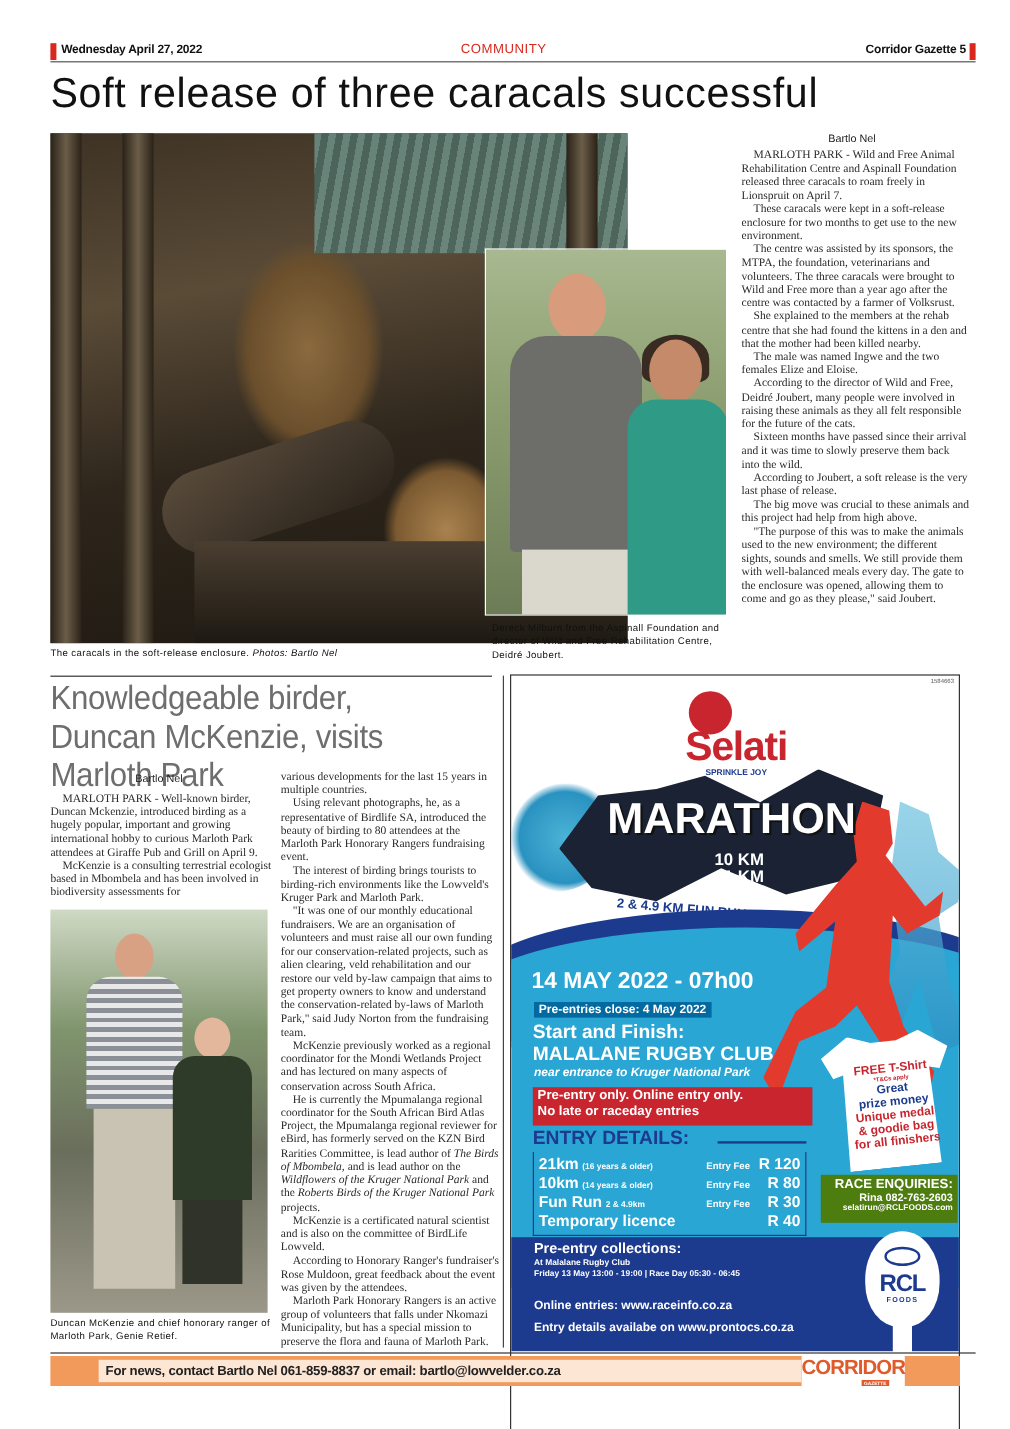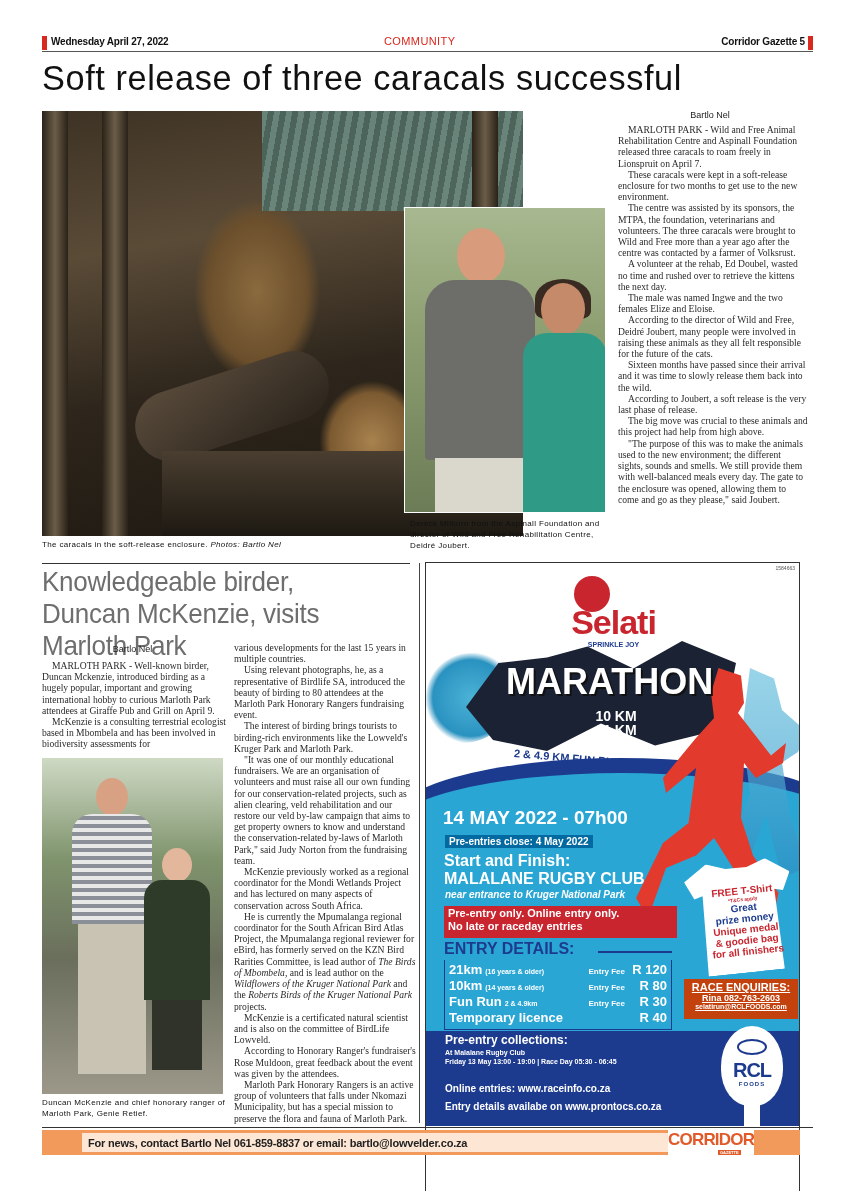--- a/index.html
+++ b/index.html
@@ -119,21 +119,21 @@
 
   .ad-tshirt { left: 262px; top: 298px; width: 106px; height: 112px; background: #fff; transform: rotate(-6deg);
     clip-path: polygon(22% 0, 40% 6%, 60% 6%, 78% 0, 100% 14%, 92% 30%, 84% 28%, 86% 100%, 14% 100%, 16% 28%, 8% 30%, 0 14%); }
   .ad-tshirt-text { left: 272px; top: 322px; width: 94px; text-align: center; transform: rotate(-6deg); font-family: "Liberation Sans", sans-serif; }
   .ad-tshirt-text .red { color: #c9252f; font-weight: bold; }
   .ad-tshirt-text .blue { color: #1d3b8e; font-weight: bold; }
   .ad-tshirt-text .t1 { font-size: 10px; }
   .ad-tshirt-text .t2 { font-size: 5px; }
   .ad-tshirt-text .t3 { font-size: 10px; line-height: 11px; }
 
-  .ad-enq { left: 258px; top: 416px; width: 114px; height: 40px; background: #c2410c; text-align: center; padding: 2px 4px; font-family: "Liberation Sans", sans-serif; color: #fff; text-decoration: underline; }
+  .ad-enq { left: 258px; top: 416px; width: 114px; height: 40px; background: #4d7c0f; text-align: right; padding: 2px 4px; font-family: "Liberation Sans", sans-serif; color: #fff; }
   .ad-enq .h { font: bold 11px "Liberation Sans", sans-serif; }
   .ad-enq .p { font: bold 9px "Liberation Sans", sans-serif; }
   .ad-enq .e { font: bold 7px "Liberation Sans", sans-serif; }
 
   .ad-spoon { left: 295px; top: 463px; width: 62px; height: 80px; border-radius: 50% 50% 46% 46%; background: #fff; }
   .ad-spoon-handle { left: 318px; top: 535px; width: 16px; height: 30px; background: #fff; }
   .ad-rcl-eye { left: 311px; top: 476px; width: 30px; height: 16px; border: 2.5px solid #1d3b8e; border-radius: 50%; }
   .ad-rcl { left: 295px; top: 496px; width: 62px; text-align: center; font: 900 20px "Liberation Sans", sans-serif; color: #1d3b8e; letter-spacing: -1px; }
   .ad-foods { left: 295px; top: 518px; width: 62px; text-align: center; font: bold 6px "Liberation Sans", sans-serif; color: #1d3b8e; letter-spacing: 1px; }
 
@@ -182,24 +182,24 @@
       <div class="shirt"></div>
   </div>
 </div>
 <div class="abs caption" style="left:410px; top:518px; width:200px;">Dereck Milburn from the Aspinall Foundation and director of Wild and Free Rehabilitation Centre, Deidré Joubert.</div>
 
 <div class="abs byline" style="left:612px; top:110px; width:196px;">Bartlo Nel</div>
 <div class="abs body" style="left:618px; top:124px; width:190px;">
   <p>MARLOTH PARK - Wild and Free Animal Rehabilitation Centre and Aspinall Foundation released three caracals to roam freely in Lionspruit on April 7.</p>
   <p>These caracals were kept in a soft-release enclosure for two months to get use to the new environment.</p>
   <p>The centre was assisted by its sponsors, the MTPA, the foundation, veterinarians and volunteers. The three caracals were brought to Wild and Free more than a year ago after the centre was contacted by a farmer of Volksrust.</p>
-  <p>A volunteer at the rehab, Ed Doubel, wasted no time and rushed over to retrieve the kittens the next day.</p>
+  <p>She explained to the members at the rehab centre that she had found the kittens in a den and that the mother had been killed nearby.</p>
   <p>The male was named Ingwe and the two females Elize and Eloise.</p>
   <p>According to the director of Wild and Free, Deidré Joubert, many people were involved in raising these animals as they all felt responsible for the future of the cats.</p>
-  <p>Sixteen months have passed since their arrival and it was time to slowly release them back into the wild.</p>
+  <p>Sixteen months have passed since their arrival and it was time to slowly preserve them back into the wild.</p>
   <p>According to Joubert, a soft release is the very last phase of release.</p>
   <p>The big move was crucial to these animals and this project had help from high above.</p>
   <p>"The purpose of this was to make the animals used to the new environment; the different sights, sounds and smells. We still provide them with well-balanced meals every day. The gate to the enclosure was opened, allowing them to come and go as they please," said Joubert.</p>
 </div>
 
 <div class="abs rule2"></div>
 <div class="abs headline2">Knowledgeable birder, Duncan McKenzie, visits Marloth Park</div>
 <div class="abs byline" style="left:42px; top:644px; width:181px;">Bartlo Nel</div>
 <div class="abs body" style="left:42px; top:660px; width:186px;">
   <p>MARLOTH PARK - Well-known birder, Duncan Mckenzie, introduced birding as a hugely popular, important and growing international hobby to curious Marloth Park attendees at Giraffe Pub and Grill on April 9.</p>

